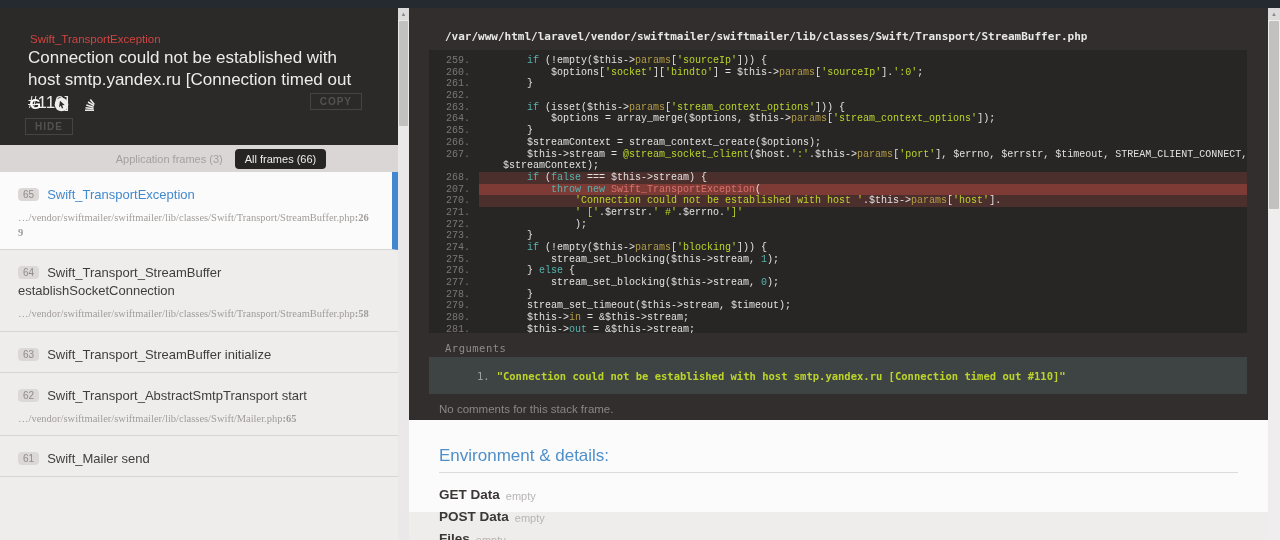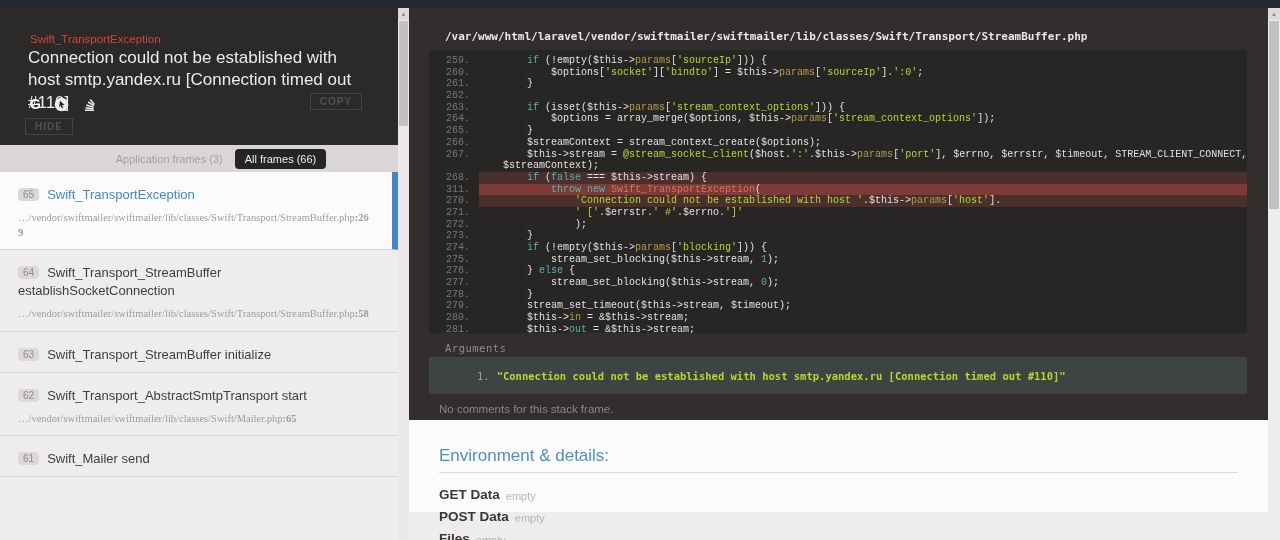--- a/index.html
+++ b/index.html
@@ -157,21 +157,21 @@
           <div class="crow"><span class="cnum">260.</span><span class="ctext"><span class="tk-p">            $options[</span><span class="tk-s">'socket'</span><span class="tk-p">][</span><span class="tk-s">'bindto'</span><span class="tk-p">] = $this-&gt;</span><span class="tk-a">params</span><span class="tk-p">[</span><span class="tk-s">'sourceIp'</span><span class="tk-p">].</span><span class="tk-s">':0'</span><span class="tk-p">;</span></span></div>
           <div class="crow"><span class="cnum">261.</span><span class="ctext"><span class="tk-p">        }</span></span></div>
           <div class="crow"><span class="cnum">262.</span><span class="ctext"></span></div>
           <div class="crow"><span class="cnum">263.</span><span class="ctext"><span class="tk-p">        </span><span class="tk-k">if</span><span class="tk-p"> (isset($this-&gt;</span><span class="tk-a">params</span><span class="tk-p">[</span><span class="tk-s">'stream_context_options'</span><span class="tk-p">])) {</span></span></div>
           <div class="crow"><span class="cnum">264.</span><span class="ctext"><span class="tk-p">            $options = array_merge($options, $this-&gt;</span><span class="tk-a">params</span><span class="tk-p">[</span><span class="tk-s">'stream_context_options'</span><span class="tk-p">]);</span></span></div>
           <div class="crow"><span class="cnum">265.</span><span class="ctext"><span class="tk-p">        }</span></span></div>
           <div class="crow"><span class="cnum">266.</span><span class="ctext"><span class="tk-p">        $streamContext = stream_context_create($options);</span></span></div>
           <div class="crow"><span class="cnum">267.</span><span class="ctext"><span class="tk-p">        $this-&gt;stream = </span><span class="tk-s">@stream_socket_client</span><span class="tk-p">($host.</span><span class="tk-s">':'</span><span class="tk-p">.$this-&gt;</span><span class="tk-a">params</span><span class="tk-p">[</span><span class="tk-s">'port'</span><span class="tk-p">], $errno, $errstr, $timeout, STREAM_CLIENT_CONNECT,</span></span></div>
           <div class="crow"><span class="cnum"></span><span class="ctext"><span class="tk-p">    $streamContext);</span></span></div>
           <div class="crow hl-dim"><span class="cnum">268.</span><span class="ctext"><span class="tk-p">        </span><span class="tk-k">if</span><span class="tk-p"> (</span><span class="tk-k">false</span><span class="tk-p"> === $this-&gt;stream) {</span></span></div>
-          <div class="crow hl-bright"><span class="cnum">311.</span><span class="ctext"><span class="tk-p">            </span><span class="tk-k">throw</span><span class="tk-p"> </span><span class="tk-k">new</span><span class="tk-p"> </span><span class="tk-t">Swift_TransportException</span><span class="tk-p">(</span></span></div>
+          <div class="crow hl-bright"><span class="cnum">207.</span><span class="ctext"><span class="tk-p">            </span><span class="tk-k">throw</span><span class="tk-p"> </span><span class="tk-k">new</span><span class="tk-p"> </span><span class="tk-t">Swift_TransportException</span><span class="tk-p">(</span></span></div>
           <div class="crow hl-dim"><span class="cnum">270.</span><span class="ctext"><span class="tk-p">                </span><span class="tk-s">'Connection could not be established with host '</span><span class="tk-p">.$this-&gt;</span><span class="tk-a">params</span><span class="tk-p">[</span><span class="tk-s">'host'</span><span class="tk-p">].</span></span></div>
           <div class="crow"><span class="cnum">271.</span><span class="ctext"><span class="tk-p">                </span><span class="tk-s">' ['</span><span class="tk-p">.$errstr.</span><span class="tk-s">' #'</span><span class="tk-p">.$errno.</span><span class="tk-s">']'</span></span></div>
           <div class="crow"><span class="cnum">272.</span><span class="ctext"><span class="tk-p">                );</span></span></div>
           <div class="crow"><span class="cnum">273.</span><span class="ctext"><span class="tk-p">        }</span></span></div>
           <div class="crow"><span class="cnum">274.</span><span class="ctext"><span class="tk-p">        </span><span class="tk-k">if</span><span class="tk-p"> (!empty($this-&gt;</span><span class="tk-a">params</span><span class="tk-p">[</span><span class="tk-s">'blocking'</span><span class="tk-p">])) {</span></span></div>
           <div class="crow"><span class="cnum">275.</span><span class="ctext"><span class="tk-p">            stream_set_blocking($this-&gt;stream, </span><span class="tk-k">1</span><span class="tk-p">);</span></span></div>
           <div class="crow"><span class="cnum">276.</span><span class="ctext"><span class="tk-p">        } </span><span class="tk-k">else</span><span class="tk-p"> {</span></span></div>
           <div class="crow"><span class="cnum">277.</span><span class="ctext"><span class="tk-p">            stream_set_blocking($this-&gt;stream, </span><span class="tk-k">0</span><span class="tk-p">);</span></span></div>
           <div class="crow"><span class="cnum">278.</span><span class="ctext"><span class="tk-p">        }</span></span></div>
           <div class="crow"><span class="cnum">279.</span><span class="ctext"><span class="tk-p">        stream_set_timeout($this-&gt;stream, $timeout);</span></span></div>

